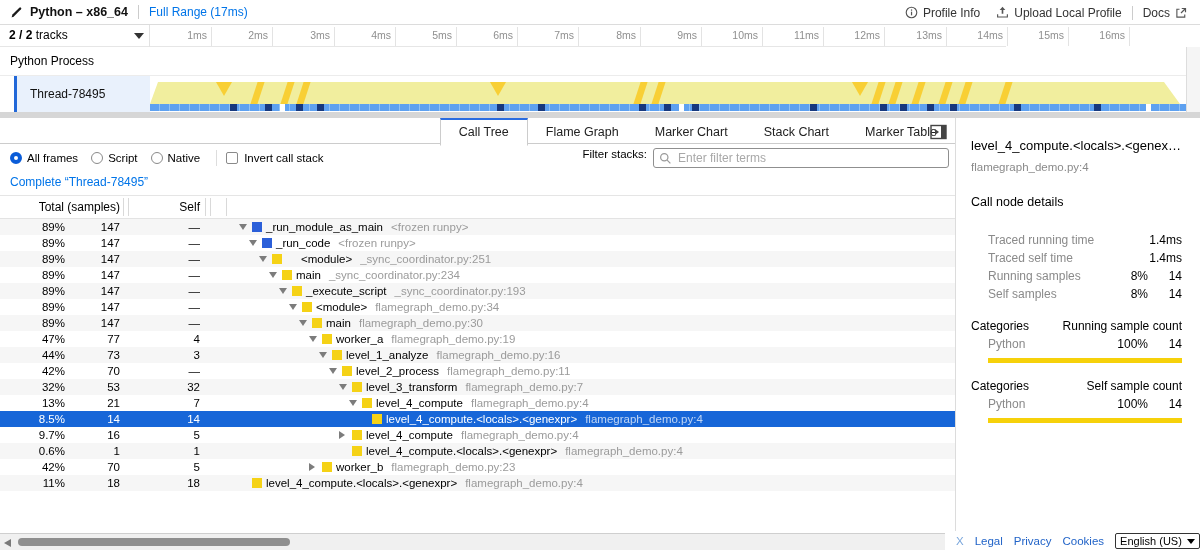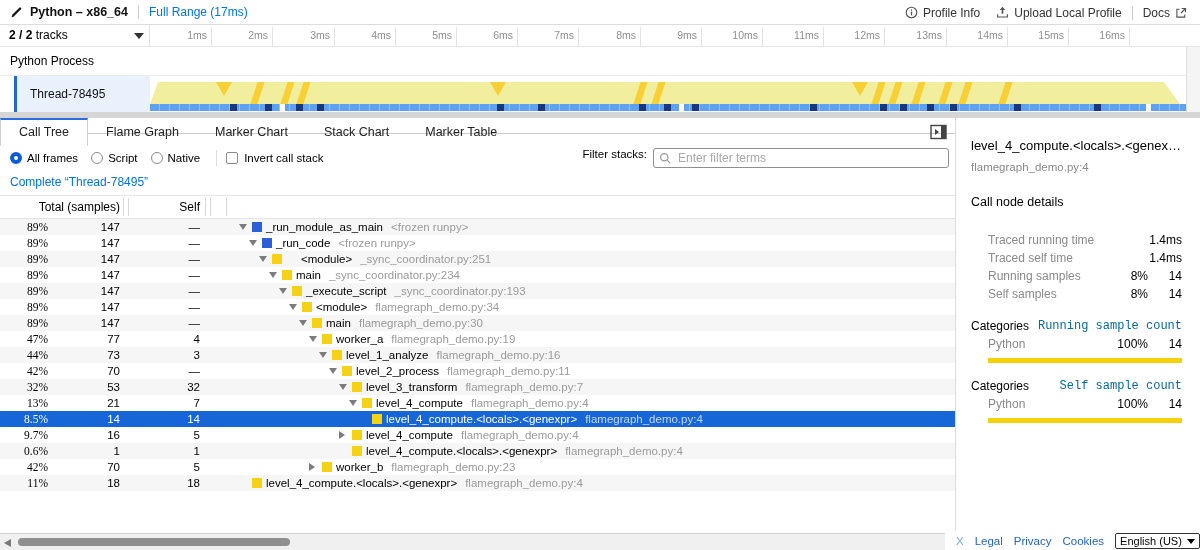--- a/index.html
+++ b/index.html
@@ -12,21 +12,21 @@
     background:#fff; border-bottom:1px solid #dcdcdc; display:flex; align-items:center; }
   .hdr-left { display:flex; align-items:center; padding-left:10px; }
   .hdr-title { font-size:12.5px; font-weight:bold; color:#111; margin-left:7px; }
   .vdiv { width:1px; height:14px; background:#ccc; margin:0 10px; }
   .blue-link { color:#0074e8; font-size:12px; text-decoration:none; cursor:pointer; }
   .hdr-right { position:absolute; right:8px; top:0; height:25px; display:flex; align-items:center; }
   .hdr-item { display:flex; align-items:center; font-size:12px; color:#333; margin-left:16px; cursor:pointer; }
   .hdr-item svg { margin-right:5px; }
 
   
-  #ruler-row { position:absolute; left:0; top:25px; width:1200px; height:22px;
+  #ruler-row { position:absolute; left:0; top:25px; width:1006px; height:22px;
     background:#fff; border-bottom:1px solid #e6e6e6; }
   #tracks-select { position:absolute; left:0; top:0; width:150px; height:22px;
     border-right:1px solid #e2e2e2; font-size:12px; line-height:21px; padding-left:9px; cursor:pointer; }
   #tracks-select b { font-weight:bold; }
   .dd-tri { position:absolute; left:134px; top:8px; width:0; height:0;
     border-left:5px solid transparent; border-right:5px solid transparent; border-top:6px solid #333; }
   #ruler-ticks { position:absolute; left:150px; top:0; width:1036px; height:21px; }
   .tickline { position:absolute; top:2px; bottom:0; width:1px; background:#e3e3e3; }
   .ticklabel { position:absolute; top:0; width:56px; text-align:right;
     font-size:10.5px; color:#8f8f8f; line-height:21px; }
@@ -45,22 +45,22 @@
   .mark-wedge { position:absolute; top:0; width:0; height:0;
     border-left:8px solid transparent; border-right:8px solid transparent; }
   #track-strip { position:absolute; left:150px; top:28px; width:1036px; height:7px; }
   .strip-dark { position:absolute; top:0; width:7px; height:7px; }
   .strip-gap  { position:absolute; top:0; width:5px; height:7px; background:#fff; }
   #right-strip { position:absolute; left:1186px; top:47px; width:14px; height:65px;
     background:#f5f5f5; border-left:1px solid #ddd; }
   #tl-divider { position:absolute; left:0; top:112px; width:1200px; height:6px; background:#d6d6d6; }
 
   
-  #tabbar { position:absolute; left:0; top:118px; width:955px; height:16px;
-    background:#fff; border-bottom:1px solid #ccc; display:flex; align-items:stretch; }
+  #tabbar { position:absolute; left:0; top:118px; width:955px; height:26px;
+    background:#fff; border-bottom:1px solid #ccc; display:flex; align-items:stretch;justify-content:flex-end; }
   .tab { font-size:12.5px; color:#222; padding:0 18px; line-height:25px; height:27px;
     border-top:2px solid transparent; cursor:pointer; }
   .tab.active { border:1px solid #ccc; border-top:2px solid #2a6ce0; border-bottom:1px solid #fff;
     background:#fff; height:28px; }
   #panel-toggle { position:absolute; left:930px; top:6px; width:17px; height:16px; cursor:pointer; }
 
   
   #controls { position:absolute; left:0; top:146px; width:955px; height:24px;
     display:flex; align-items:center; padding-left:10px; background:#fff; }
   .radio { width:12px; height:12px; border-radius:50%; border:1px solid #8a8a8a; background:#fff; margin-right:5px; }
@@ -85,21 +85,21 @@
   
   #thead { position:absolute; left:0; top:196px; width:955px; height:23px;
     border-bottom:1px solid #e3e3e3; background:#fff; font-size:12px; color:#000; }
   #thead .hcell { position:absolute; top:0; line-height:22px; text-align:right; }
   .hline { position:absolute; top:2px; bottom:2px; width:1px; background:#d9d9d9; }
   #rows { position:absolute; left:0; top:219px; width:955px; height:272px; }
   .vline { position:absolute; top:0; height:272px; width:1px; background:#ebebeb; }
   .trow { position:relative; height:16px; font-size:11.5px; line-height:16px; background:#fff; cursor:pointer; }
   .trow:nth-child(even) { background:#f6f6f6; }
   .trow.selected { background:#1766d8; color:#fff; }
-  .c-pct   { position:absolute; left:0;   top:0; width:48px; text-align:right;font-family:Liberation Serif, serif; }
+  .c-pct   { position:absolute; left:17px;   top:0; width:48px; text-align:right; }
   .c-total { position:absolute; left:52px; top:0; width:68px; text-align:right; }
   .c-self  { position:absolute; left:130px; top:0; width:70px; text-align:right; }
   .c-tree  { position:absolute; left:226px; top:0; right:0; white-space:nowrap; }
   .twisty-open { position:absolute; top:5px; width:0; height:0;
     border-left:4px solid transparent; border-right:4px solid transparent; border-top:6px solid #7c7c7c; }
   .twisty-closed { position:absolute; top:4px; width:0; height:0;
     border-top:4px solid transparent; border-bottom:4px solid transparent; border-left:6px solid #7c7c7c; }
   .ficon { position:absolute; top:3px; width:10px; height:10px; }
   .fname { position:absolute; top:0; }
   .floc { color:#9b9b9b; margin-left:8px; }
@@ -114,21 +114,21 @@
   #sb-subtitle { margin-top:8px; font-size:11.5px; color:#8a8a8a; }
   #sb-heading { margin-top:22px; font-size:12.5px; color:#000; }
   #sb-stats { margin-top:22px; }
   .sb-row { display:flex; height:18px; align-items:center; font-size:12px; }
   .sb-row .lbl { color:#8a8a8a; flex:1; padding-left:17px; white-space:nowrap; }
   .sb-row .pct { width:40px; text-align:right; color:#000; }
   .sb-row .val { width:34px; text-align:right; color:#000; }
   .sb-cat { margin-top:14px; }
   .sb-cat-hdr { display:flex; height:18px; align-items:center; font-size:12px; }
   .sb-cat-hdr .h { color:#000; flex:1; }
-  .sb-cat-hdr .c { color:#0369a1;font-family:Liberation Mono, monospace; }
+  .sb-cat-hdr .c { color:#000000; }
   .sb-bar { height:5px; margin:5px 0 0 17px; }
 
   
   #footer-left { position:absolute; left:0; top:533px; width:945px; height:17px;
     background:#f0f0f0; border-top:1px solid #cfcfcf; }
   #scroll-arrow { position:absolute; left:4px; top:5px; width:0; height:0;
     border-top:4px solid transparent; border-bottom:4px solid transparent; border-right:7px solid #7a7a7a; cursor:pointer; }
   #scroll-thumb { position:absolute; left:18px; top:4px; width:272px; height:8px;
     background:#8f8f8f; border-radius:4px; cursor:pointer; }
   #footer-right { position:absolute; left:945px; top:531px; width:255px; height:19px;

